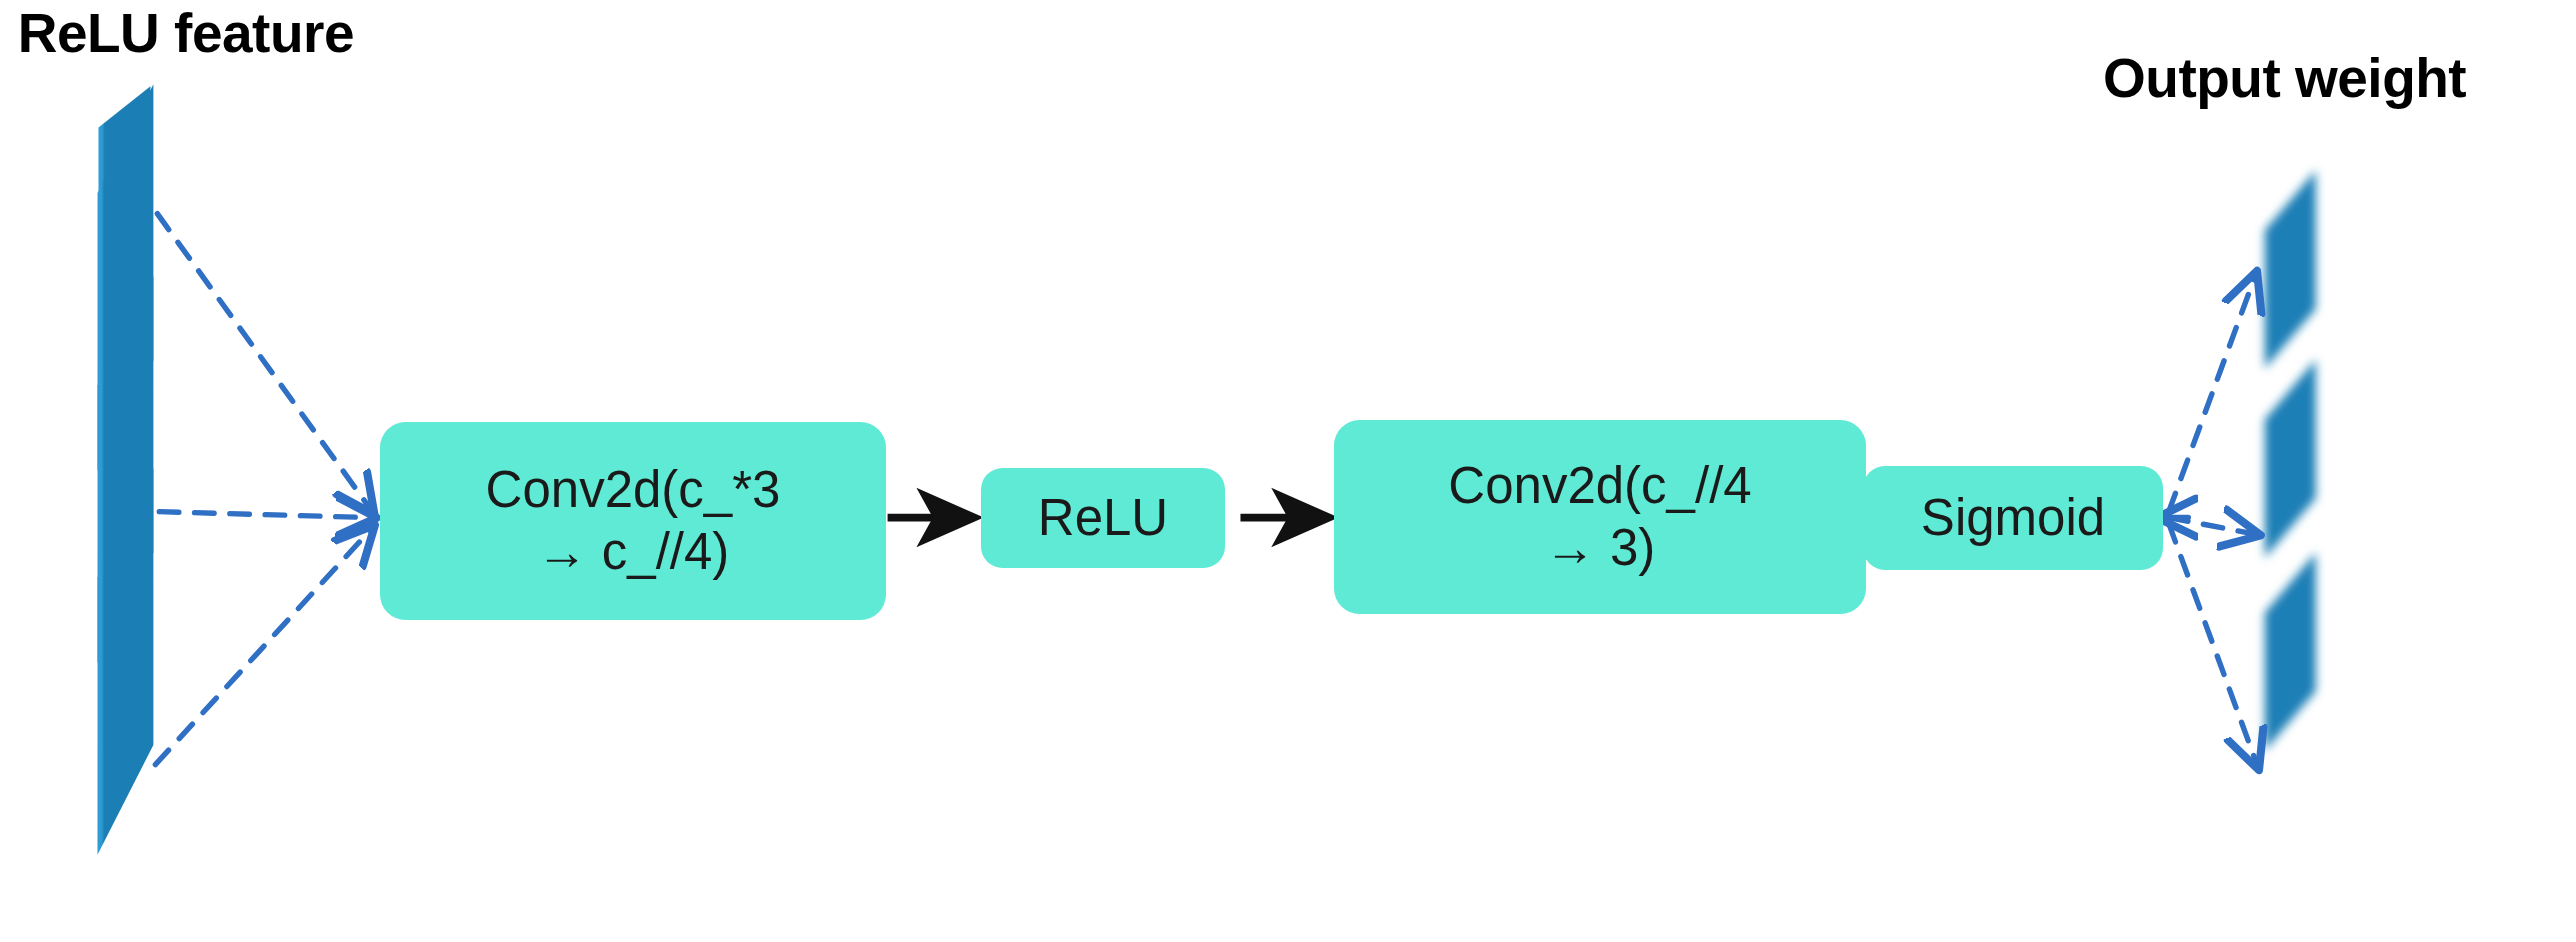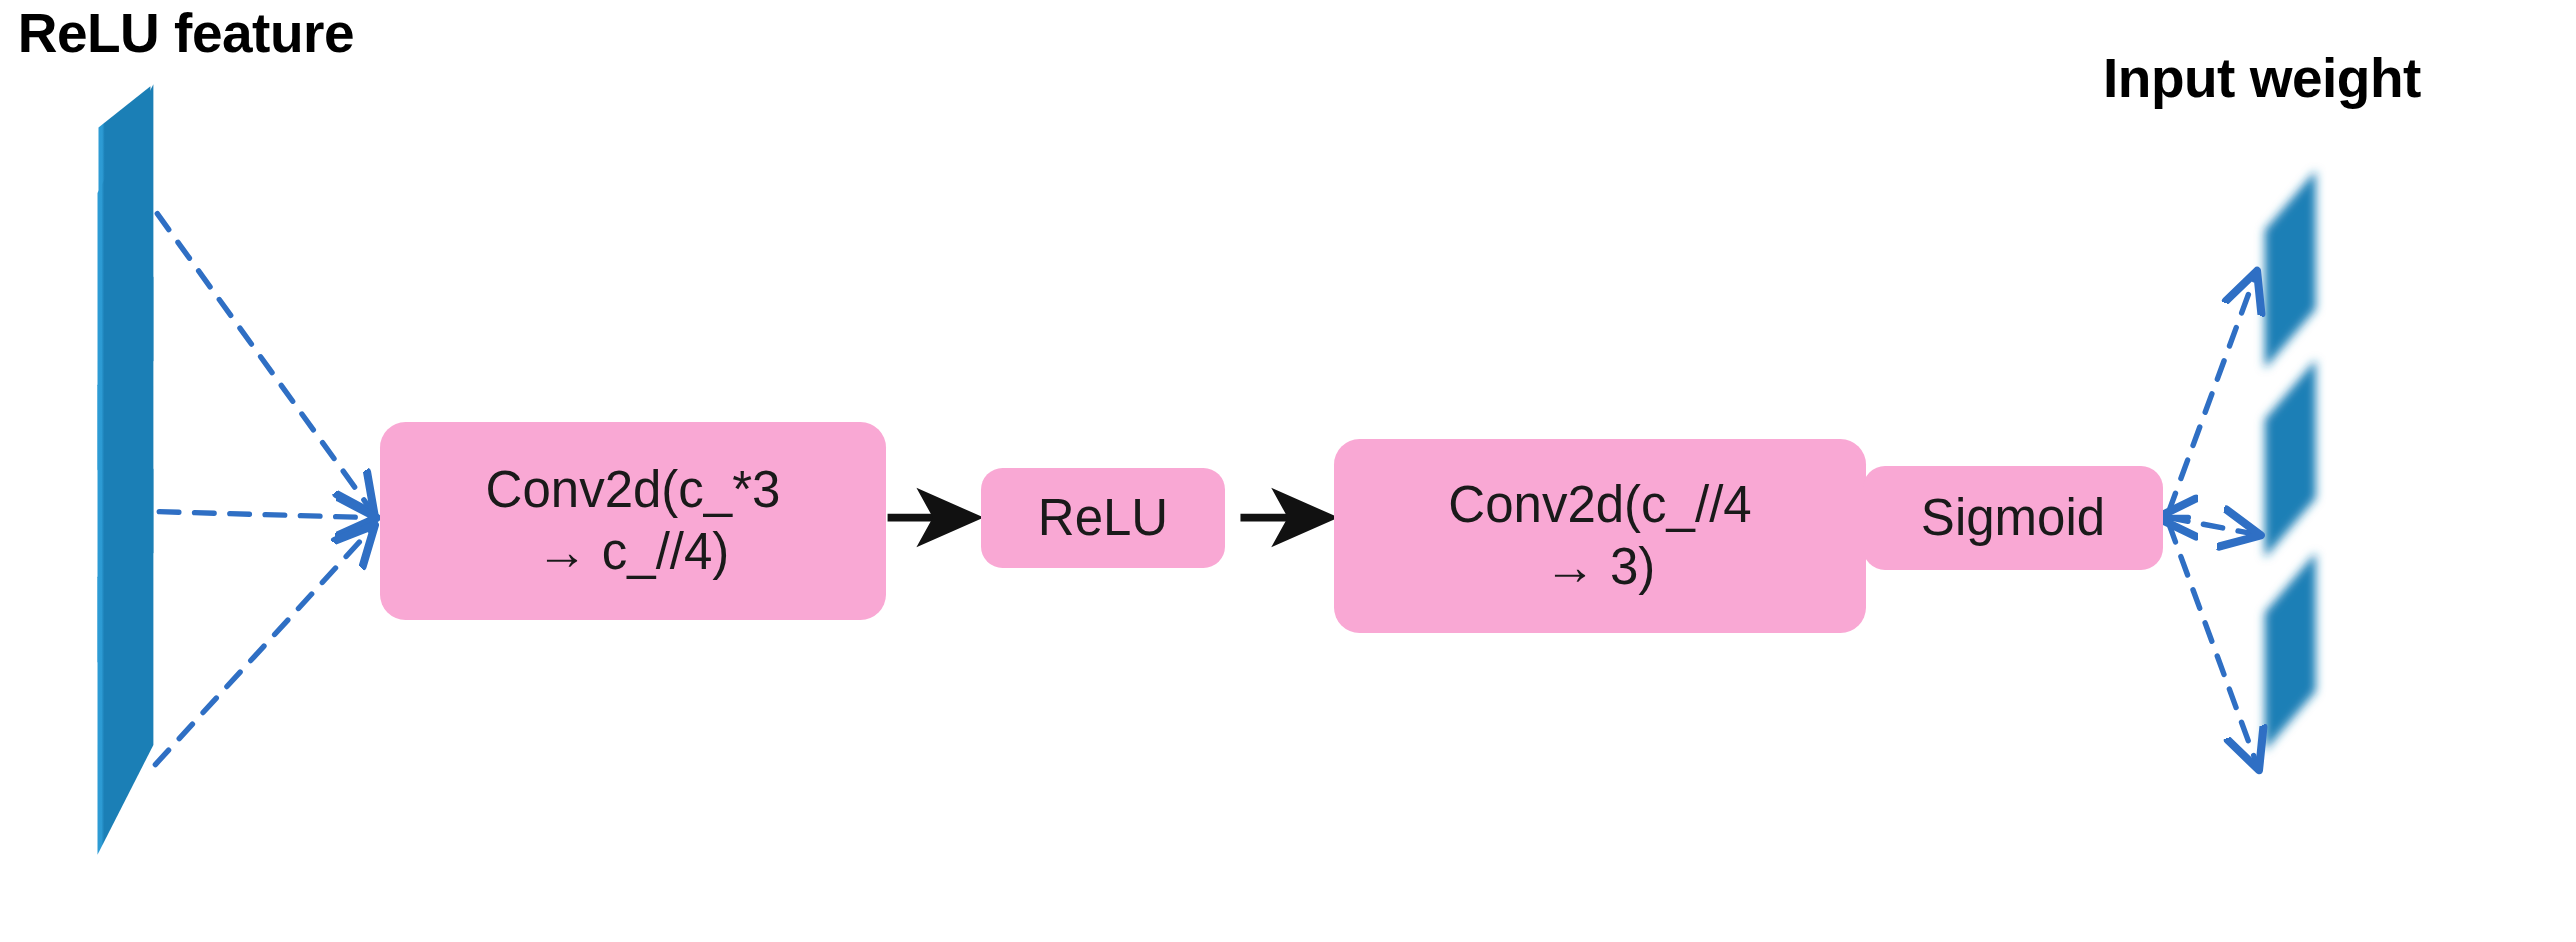--- a/index.html
+++ b/index.html
@@ -39,21 +39,21 @@
   }
   .svg-layer {
     position: absolute;
     left: 0;
     top: 0;
     width: 2576px;
     height: 942px;
   }
   .op-box {
     position: absolute;
-    background: #f9a8d4;
+    background: #5eead4;
     border-radius: 25.5px;
     display: flex;
     align-items: center;
     justify-content: center;
     text-align: center;
     color: #1a1a1a;
     font-size: 51px;
     line-height: 1.22;
     box-sizing: border-box;
     padding: 0 13.7px;
@@ -61,21 +61,21 @@
   .op-box.small { border-radius: 21.6px; }
   .box-text { display: block; white-space: pre-line; }
 </style>
 </head>
 <body>
 
 <div id="canvas">
 
   <div class="label" id="input-feature-label">ReLU feature</div>
 
-  <div class="label" id="output-weight-label">Input weight</div>
+  <div class="label" id="output-weight-label">Output weight</div>
 
   <svg class="svg-layer" viewBox="0 0 2627 961">
     <defs>
       <linearGradient id="slabGrad" x1="0" y1="0" x2="1" y2="0">
         <stop offset="0" stop-color="#2d9bd4"></stop>
         <stop offset="0.07" stop-color="#2d9bd4"></stop>
         <stop offset="0.12" stop-color="#1b7fb6"></stop>
         <stop offset="1" stop-color="#1b7fb6"></stop>
       </linearGradient>
       <marker id="blackHead" markerWidth="10" markerHeight="10" refX="7.2" refY="5" orient="auto" markerUnits="strokeWidth">
@@ -130,21 +130,21 @@
 
   <div class="op-box" style="left:380px; top:422px; width:506px; height:198px;">
     <span class="box-text">Conv2d(c_*3
 → c_//4)</span>
   </div>
 
   <div class="op-box small" style="left:981px; top:468px; width:244px; height:100px;">
     <span class="box-text">ReLU</span>
   </div>
 
-  <div class="op-box" style="left:1334px; top:439px; width:532px; height:194px;align-items:center;">
+  <div class="op-box" style="left:1334px; top:420px; width:532px; height:194px;align-items:center;">
     <span class="box-text">Conv2d(c_//4
 → 3)</span>
   </div>
 
   <div class="op-box small" style="left:1863px; top:466px; width:300px; height:104px;border-radius:22px;">
     <span class="box-text">Sigmoid</span>
   </div>
 
 </div>
 

